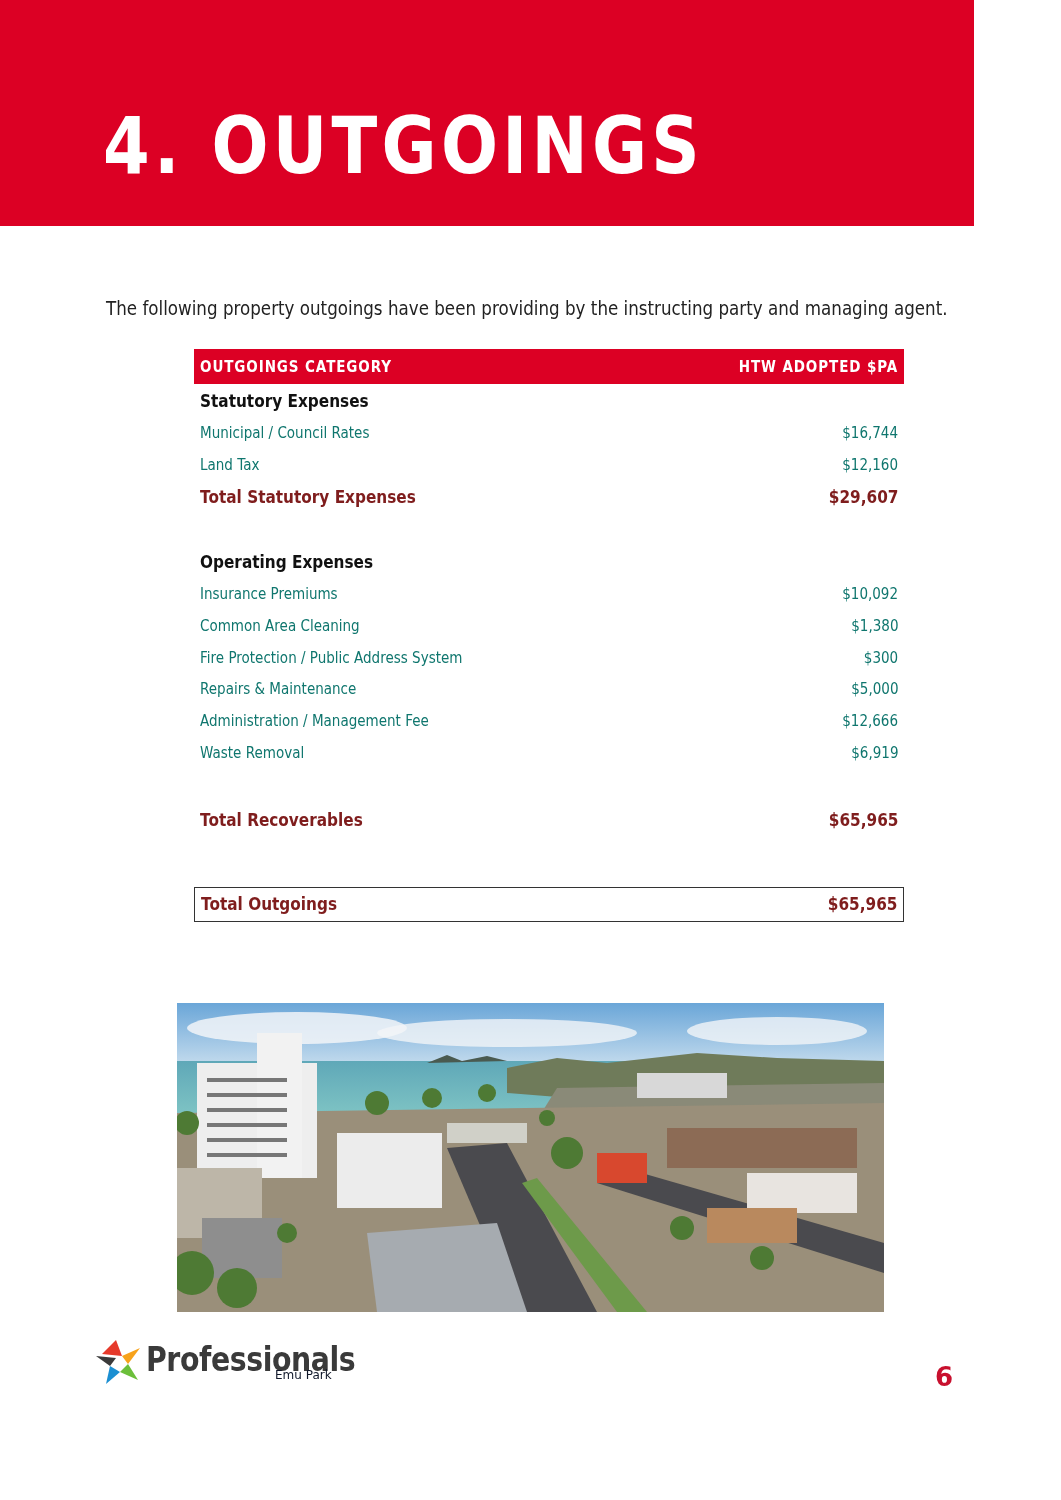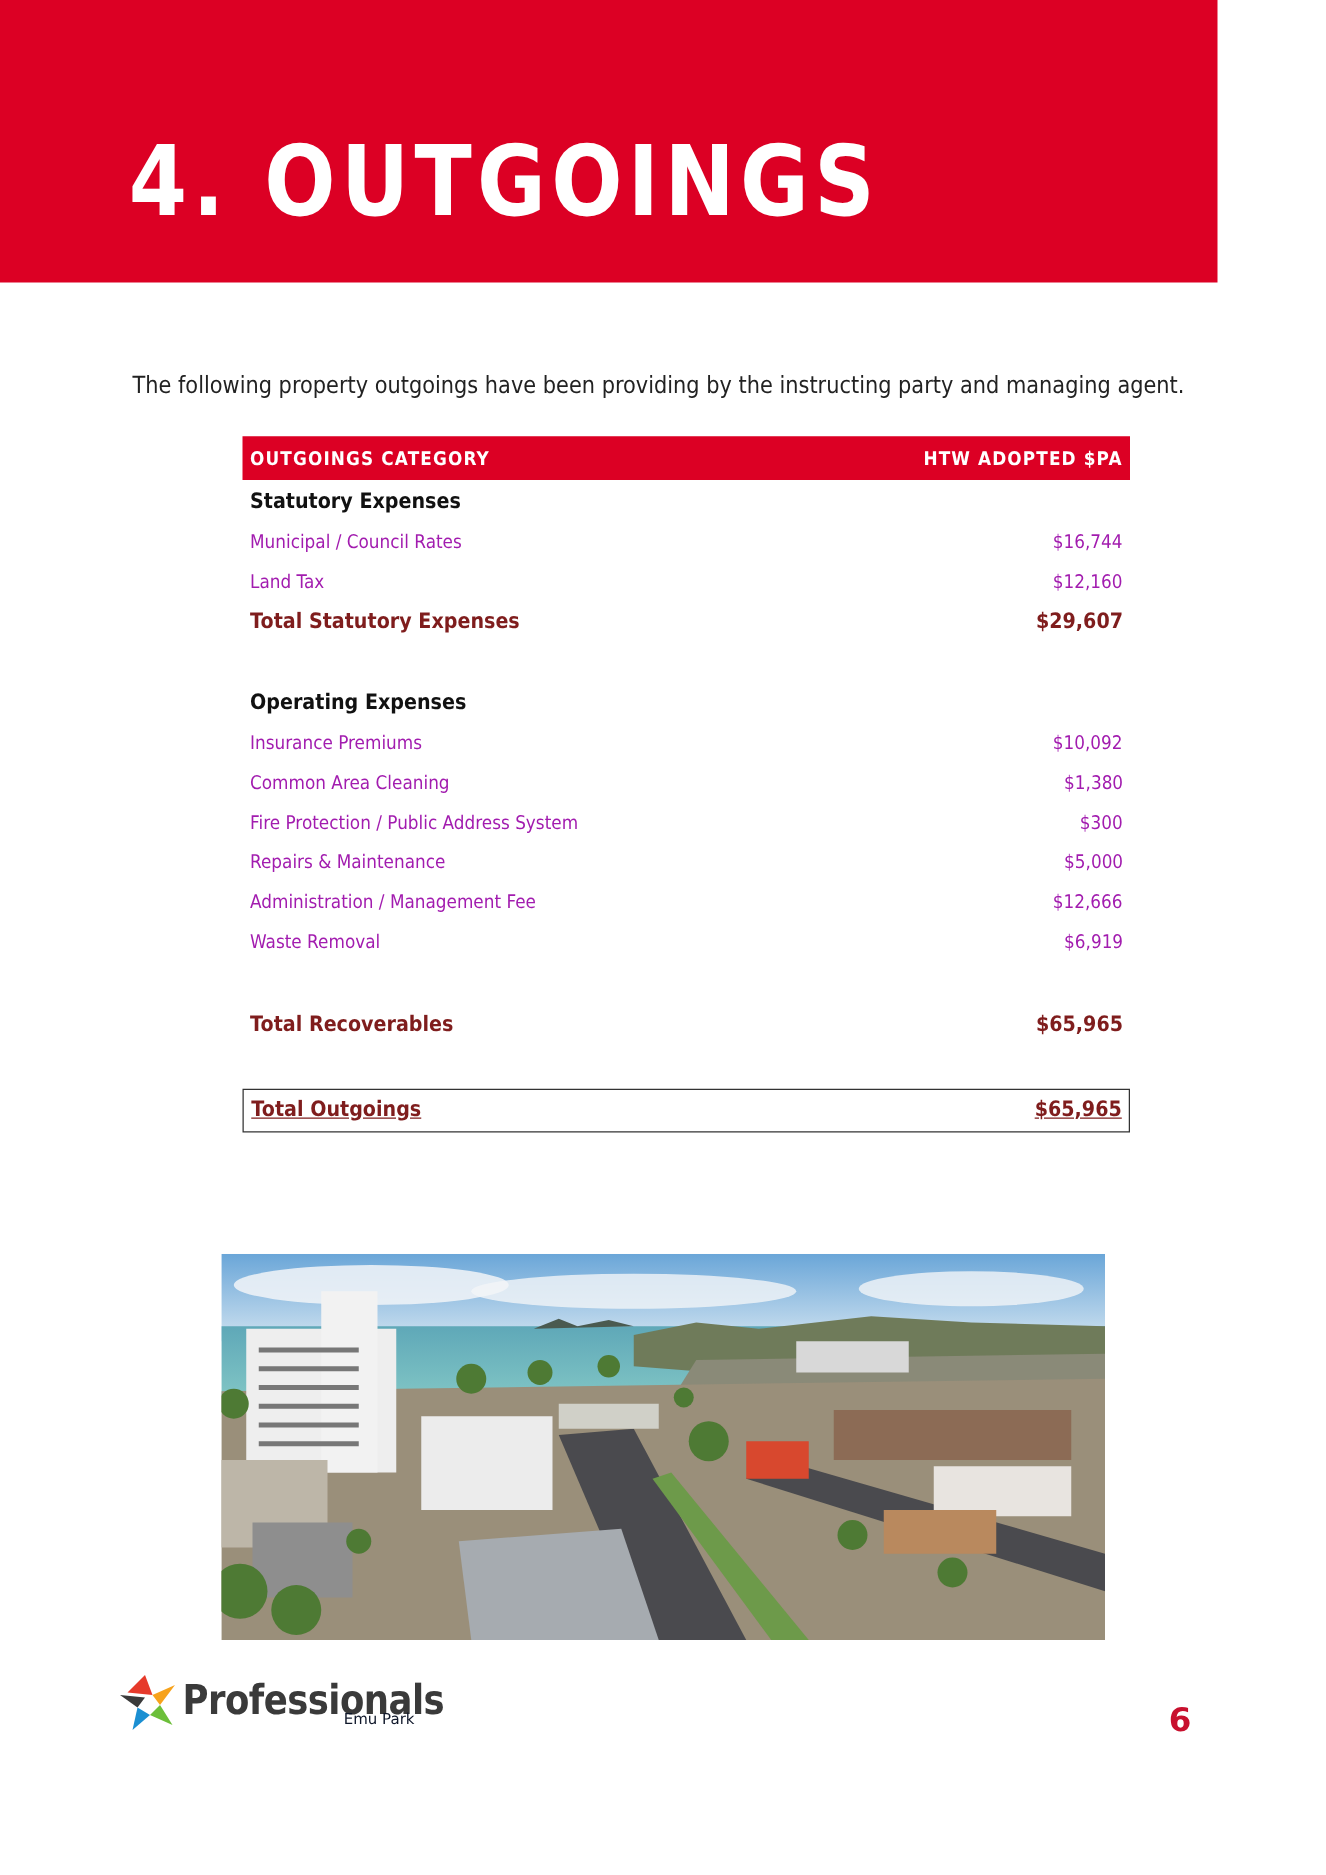--- a/index.html
+++ b/index.html
@@ -28,34 +28,34 @@
   .thead {
     height: 35px; background: #dc0024; color: #fff;
     display: flex; justify-content: space-between; align-items: center;
     padding: 0 6px;
     font-family: "DejaVu Sans", sans-serif; font-weight: bold;
     font-size: 15px; letter-spacing: 1px;
   }
   .row {
     display: flex; justify-content: space-between; align-items: center;
     padding: 0 6px; height: 31.7px;
-    font-family: "DejaVu Sans", sans-serif; font-size: 15px; color: #a21caf;
+    font-family: "DejaVu Sans", sans-serif; font-size: 15px; color: #0f766e;
   }
   .row .lbl, .row .val, .thead span { transform: scaleX(0.9); }
   .row .lbl { transform-origin: left center; }
   .row .val { transform-origin: right center; }
   .thead .h-left { transform-origin: left center; }
   .thead .h-right { transform-origin: right center; }
 
   .section-head { font-weight: bold; font-size: 17px; color: #111; height: 33px; }
   .total { font-weight: bold; font-size: 17px; color: #7f1d1d; height: 34px; }
   .spacer { height: 31px; }
   .spacer-lg { height: 34px; }
   .boxed {
-    border: 1.5px solid #333; height: 35px; margin-top: 0; text-decoration: underline;
+    border: 1.5px solid #333; height: 35px; margin-top: 16px;
   }
 
   .photo {
     position: absolute; left: 177px; top: 1003px; width: 707px; height: 309px;
     overflow: hidden;
   }
   .photo svg { display: block; width: 100%; height: 100%; }
 
   .logo { position: absolute; left: 94px; top: 1336px; width: 260px; height: 70px; }
   .logo-text {

